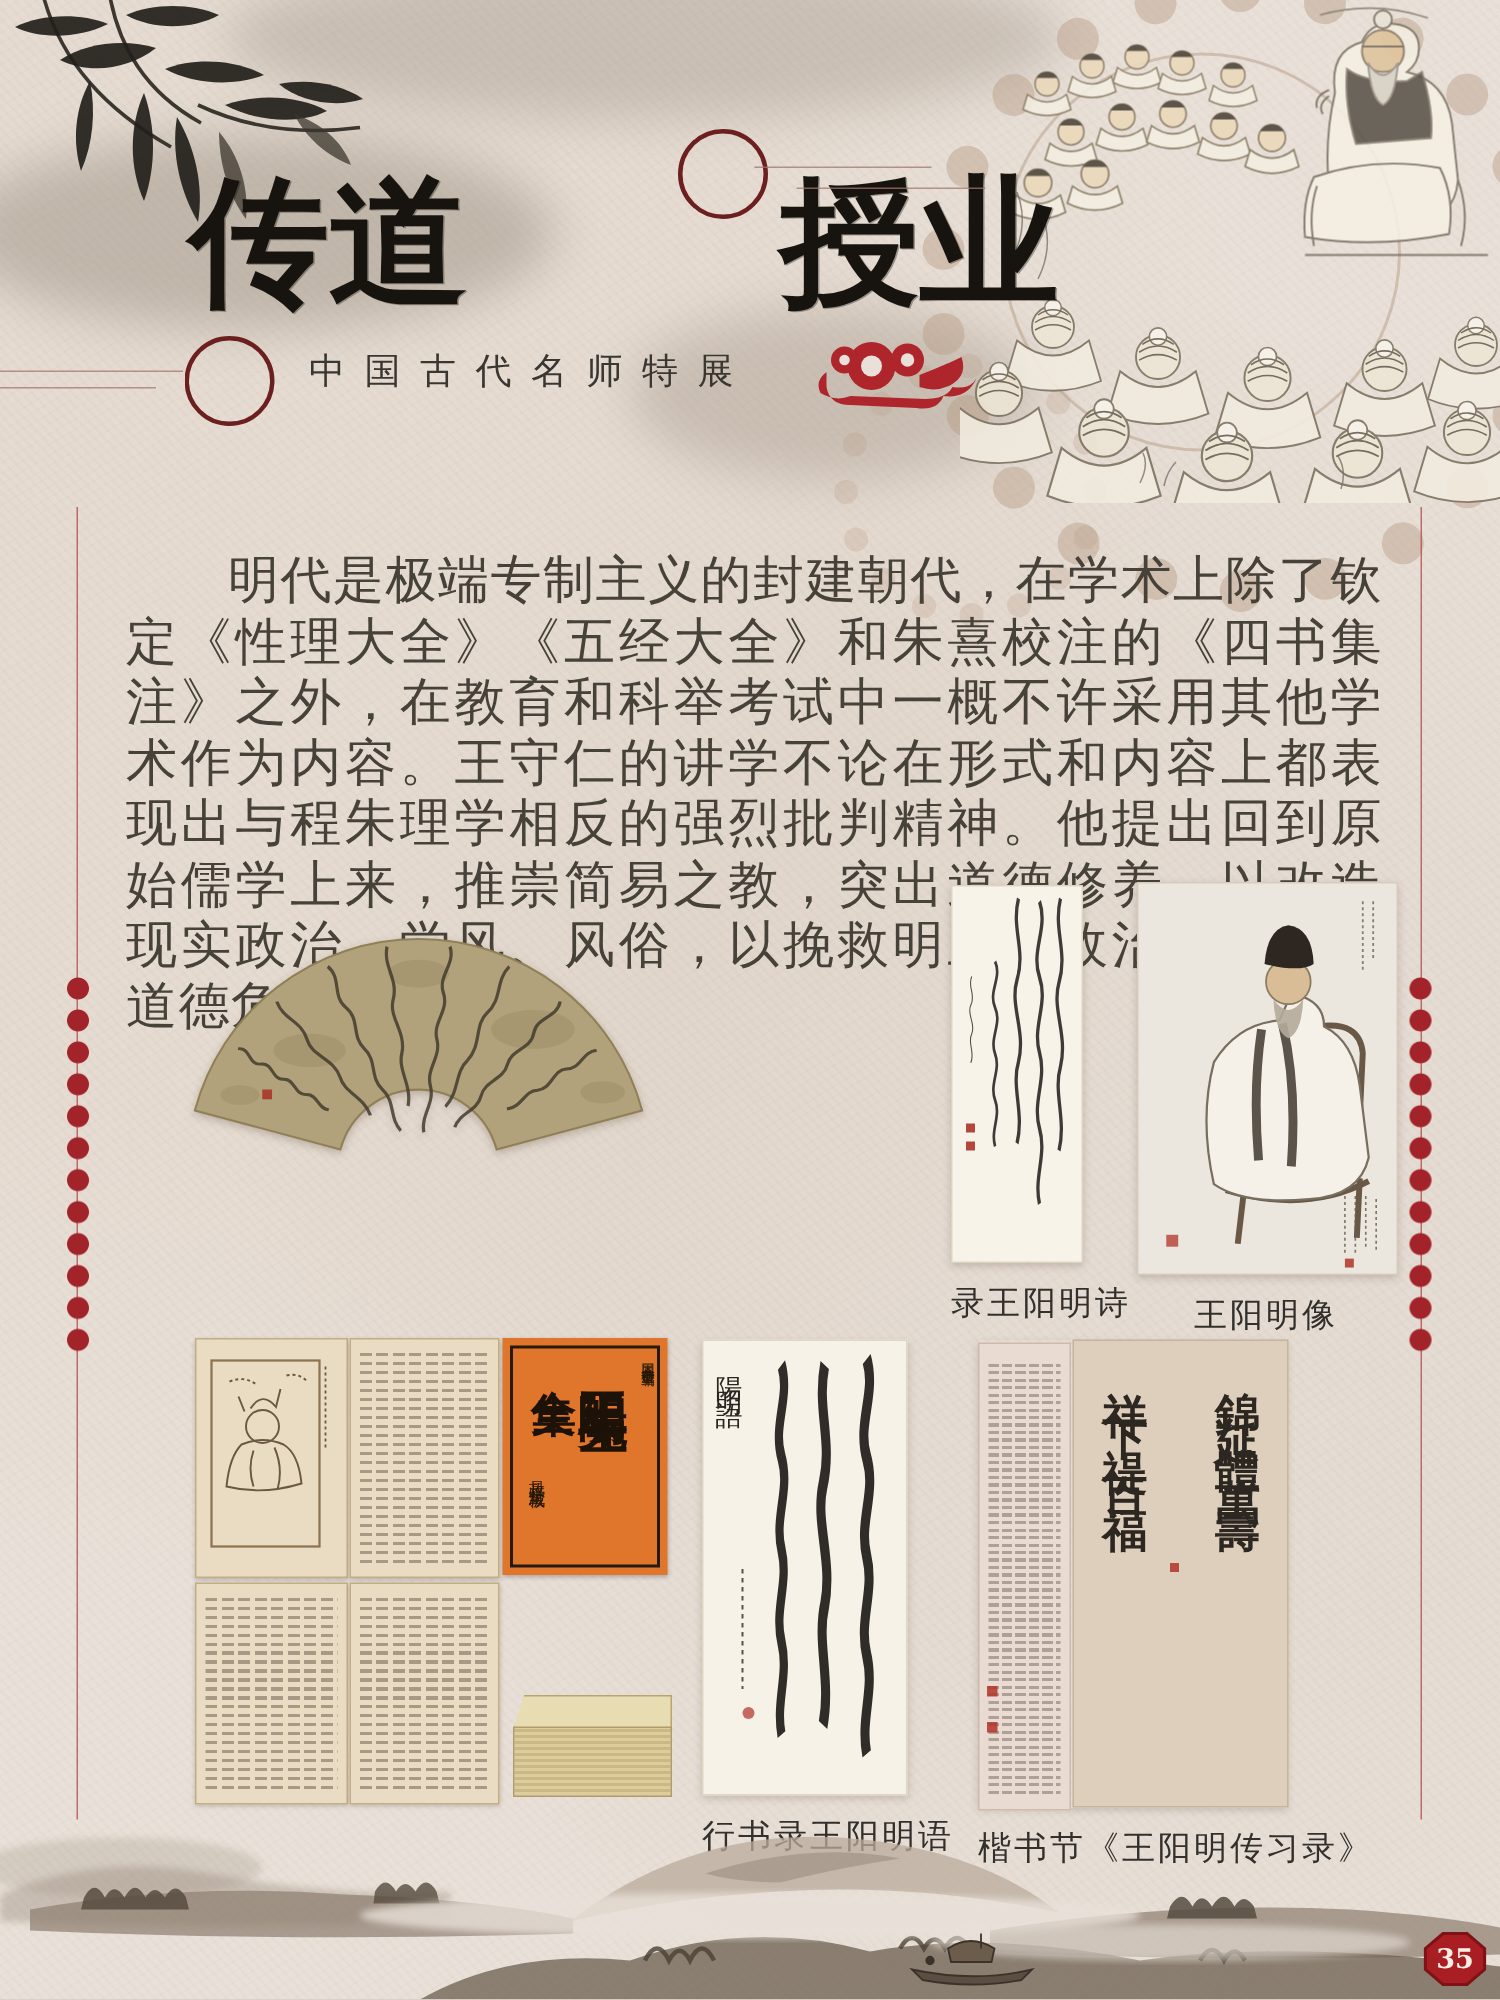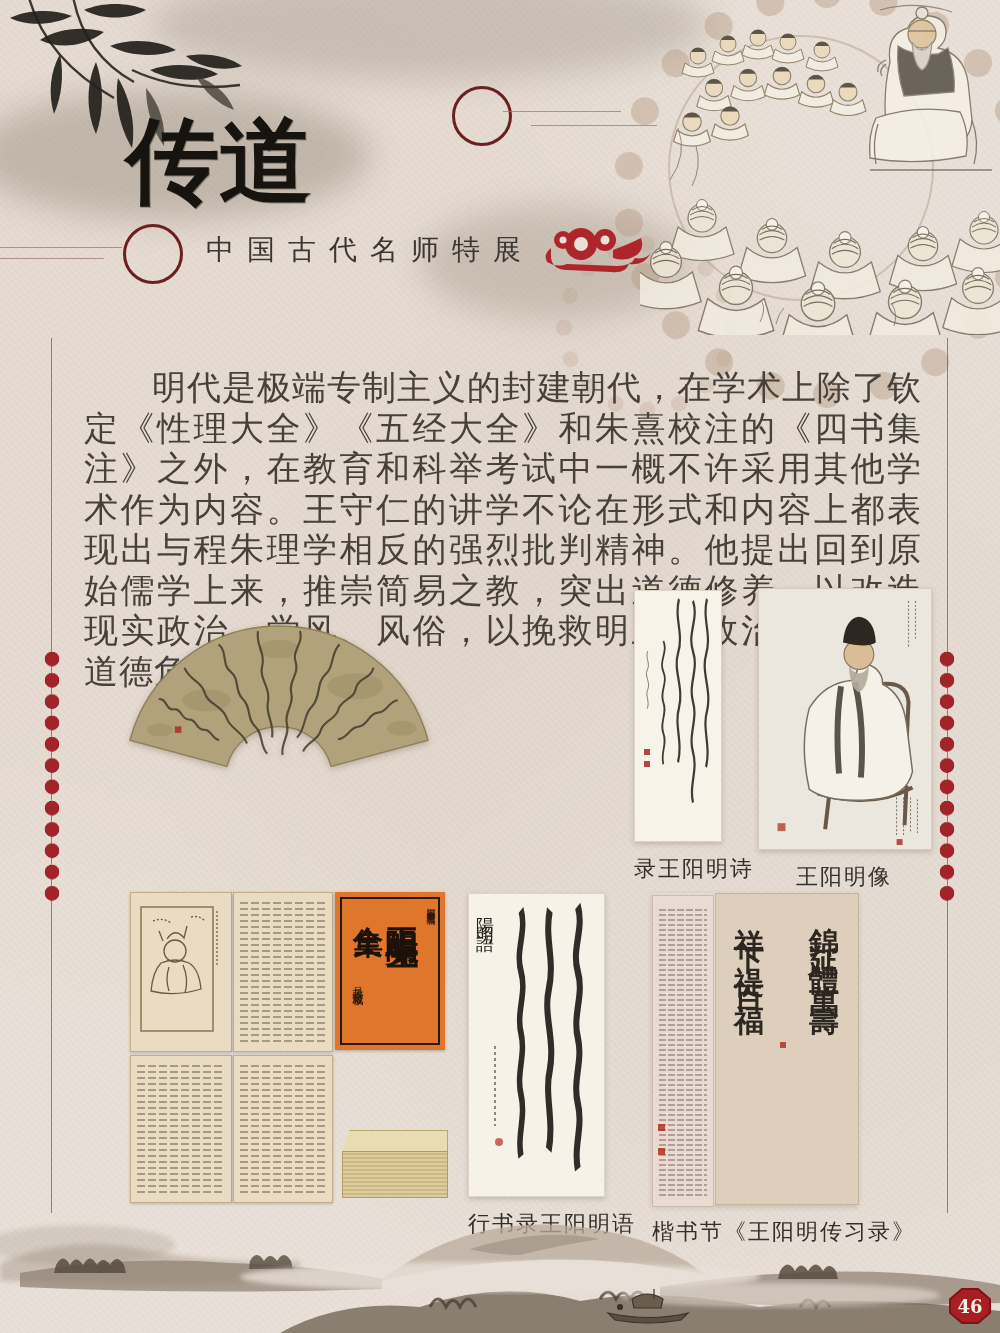--- a/index.html
+++ b/index.html
@@ -14,21 +14,21 @@
   .abs{position:absolute;}
   .noint{pointer-events:none;}
   
   .mist{position:absolute;border-radius:50%;filter:blur(16px);}
   .ornring{position:absolute;border-radius:50%;}
   .redring{position:absolute;border:3px solid #6c1f1f;border-radius:50%;background:transparent;}
   .hline{position:absolute;height:1px;background:#a3766e;opacity:.75;}
   .title-row{position:absolute;left:126px;top:110px;width:580px;display:flex;justify-content:space-between;
     font-family:"DejaVu Serif",serif;font-weight:900;font-size:93px;line-height:1.1;color:#17140f;
     text-shadow:1px 1px 0 rgba(23,20,15,.35);}
-  .subtitle{position:absolute;left:206px;top:231px;font-size:28px;letter-spacing:13px;color:#3a3733;font-weight:400;}
+  .subtitle{position:absolute;left:206px;top:231px;font-size:24px;letter-spacing:13px;color:#3a3733;font-weight:400;}
   
   .vline{position:absolute;width:1px;background:#b4575a;opacity:.85;}
   .dotcol{position:absolute;width:16px;height:256px;background-image:radial-gradient(circle at 8px 9px,#a2242a 7px,rgba(162,36,42,0) 7.6px);background-size:16px 21.3px;background-repeat:repeat-y;}
   
   .intro{position:absolute;left:84px;top:367px;width:838px;font-size:34px;line-height:40.5px;
     letter-spacing:1px;color:#474239;text-indent:2em;text-align:justify;}
   
   .figure{position:absolute;}
   .art{position:relative;box-shadow:0 2px 5px rgba(90,70,50,.25);}
   .cap{margin-top:12px;text-align:center;font-size:22px;letter-spacing:2px;color:#33302c;white-space:nowrap;}
@@ -154,20 +154,21 @@
       <use href="#backf" transform="translate(338,288) scale(1.1)"></use>
       <g stroke="#6f675c" stroke-width="1" fill="none" opacity=".8">
         <path d="M120,322 q6,-12 2,-20 m14,22 q2,-10 8,-16 m110,18 q4,-12 -2,-22"></path>
         <path d="M30,180 q18,-26 8,-52 m14,58 q10,-20 4,-40"></path>
       </g>
     </g>
   </svg>
 
   <div class="title-row">
     <span>传道</span>
+    <span>授业</span>
   </div>
 
   <div class="redring noint" style="left:452px;top:86px;width:54px;height:54px;"></div>
   <div class="hline noint" style="left:503px;top:111px;width:118px;"></div>
   <div class="hline noint" style="left:531px;top:125px;width:126px;"></div>
 
   <div class="subtitle">中国古代名师特展</div>
   <svg class="abs noint" style="left:543px;top:218px" width="110" height="58" viewBox="0 0 110 58">
     <g fill="#ae252b">
       <circle cx="38" cy="26" r="16"></circle>
@@ -375,17 +376,17 @@
     <g stroke="#3b332a" stroke-width="1.2">
       <path d="M608,98 q42,9 80,0 l-7,7 q-33,6 -66,0 z" fill="#5a4f42"></path>
       <path d="M632,84 q15,-10 31,0 l-2,9 h-27 z" fill="#6b5c4b"></path>
       <path d="M654,74 v10" fill="none"></path>
       <circle cx="620" cy="92" r="2.5" fill="#3b332a"></circle>
     </g>
   </svg>
 
   <div class="badge-outer">
     <div class="badge-inner">
-      <span>46</span>
+      <span>35</span>
     </div>
   </div>
 
 </div>
 
 </body></html>

